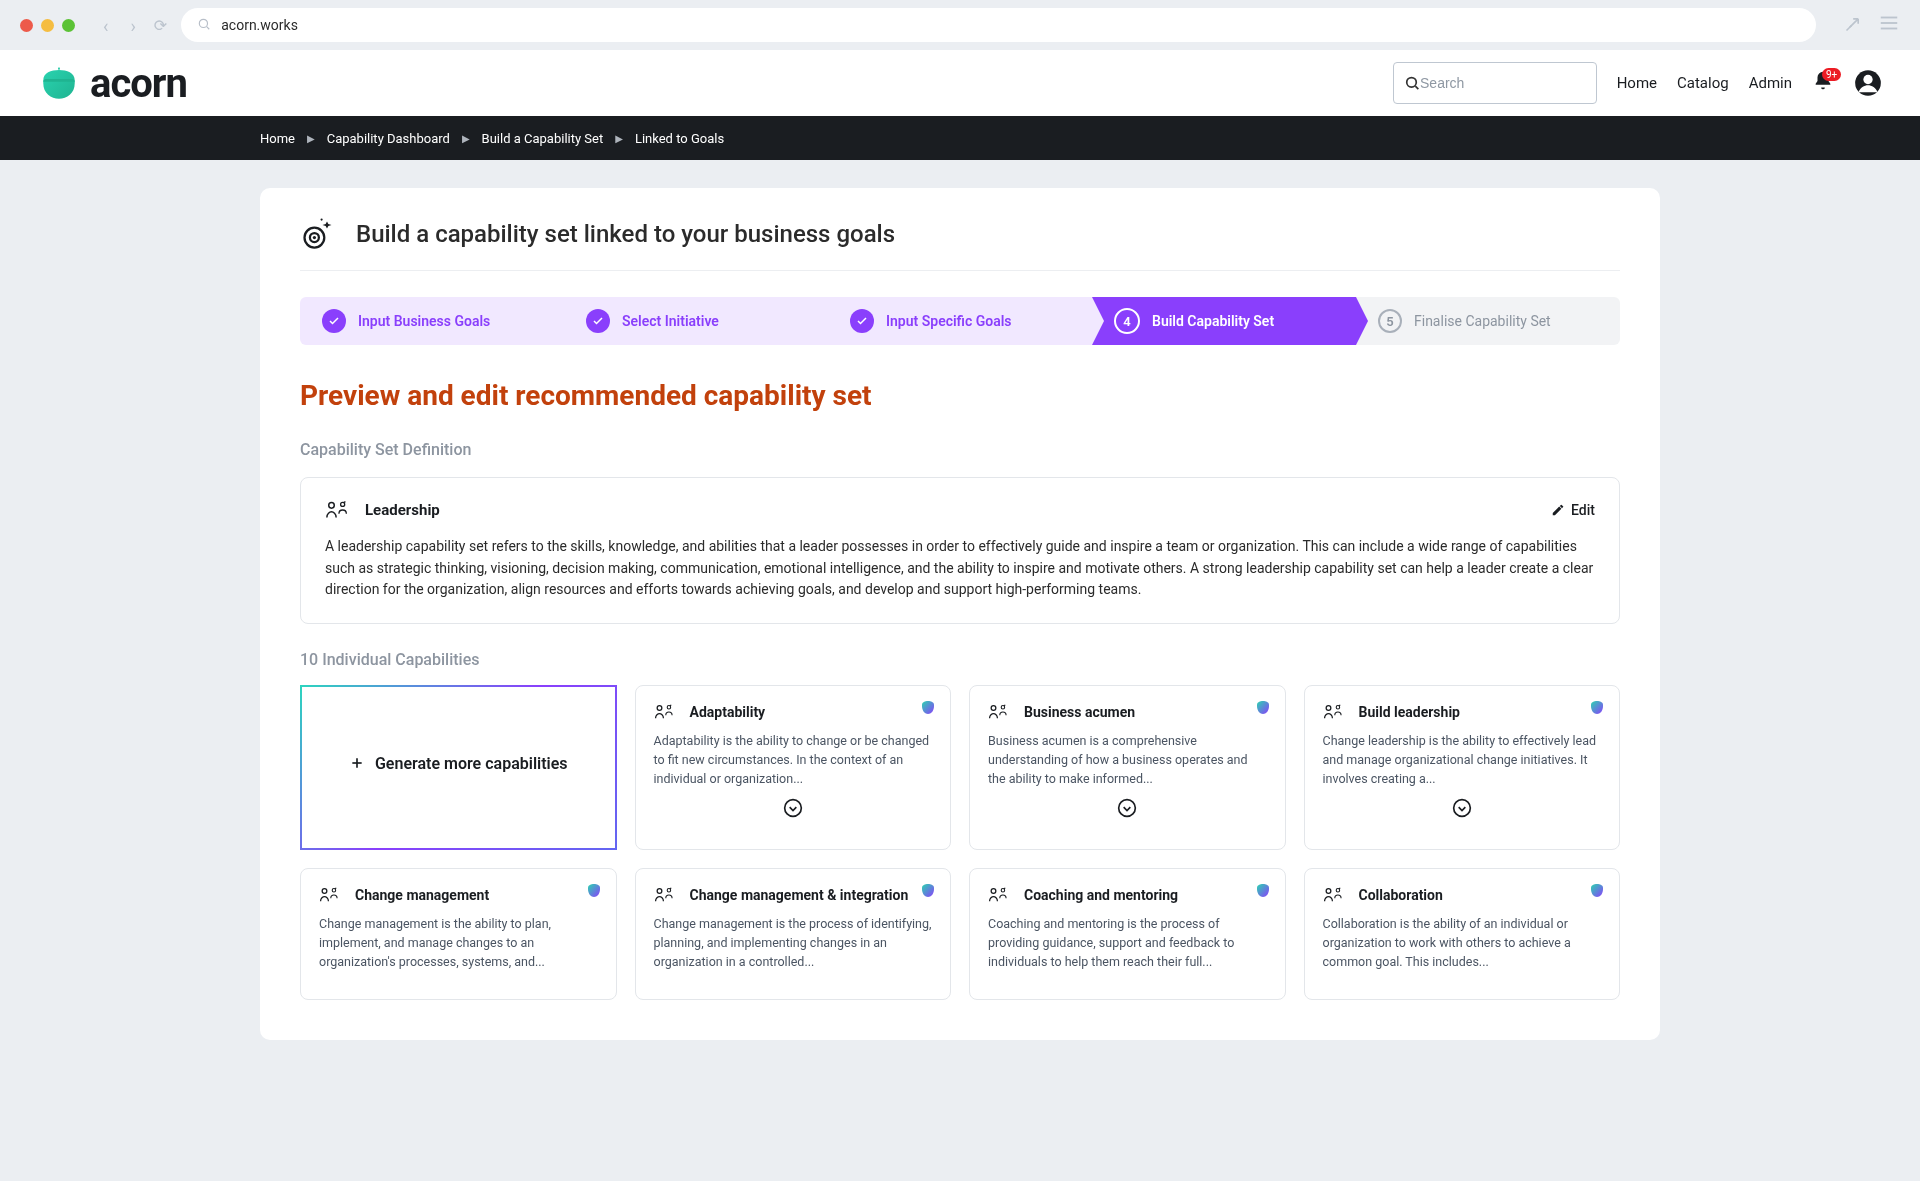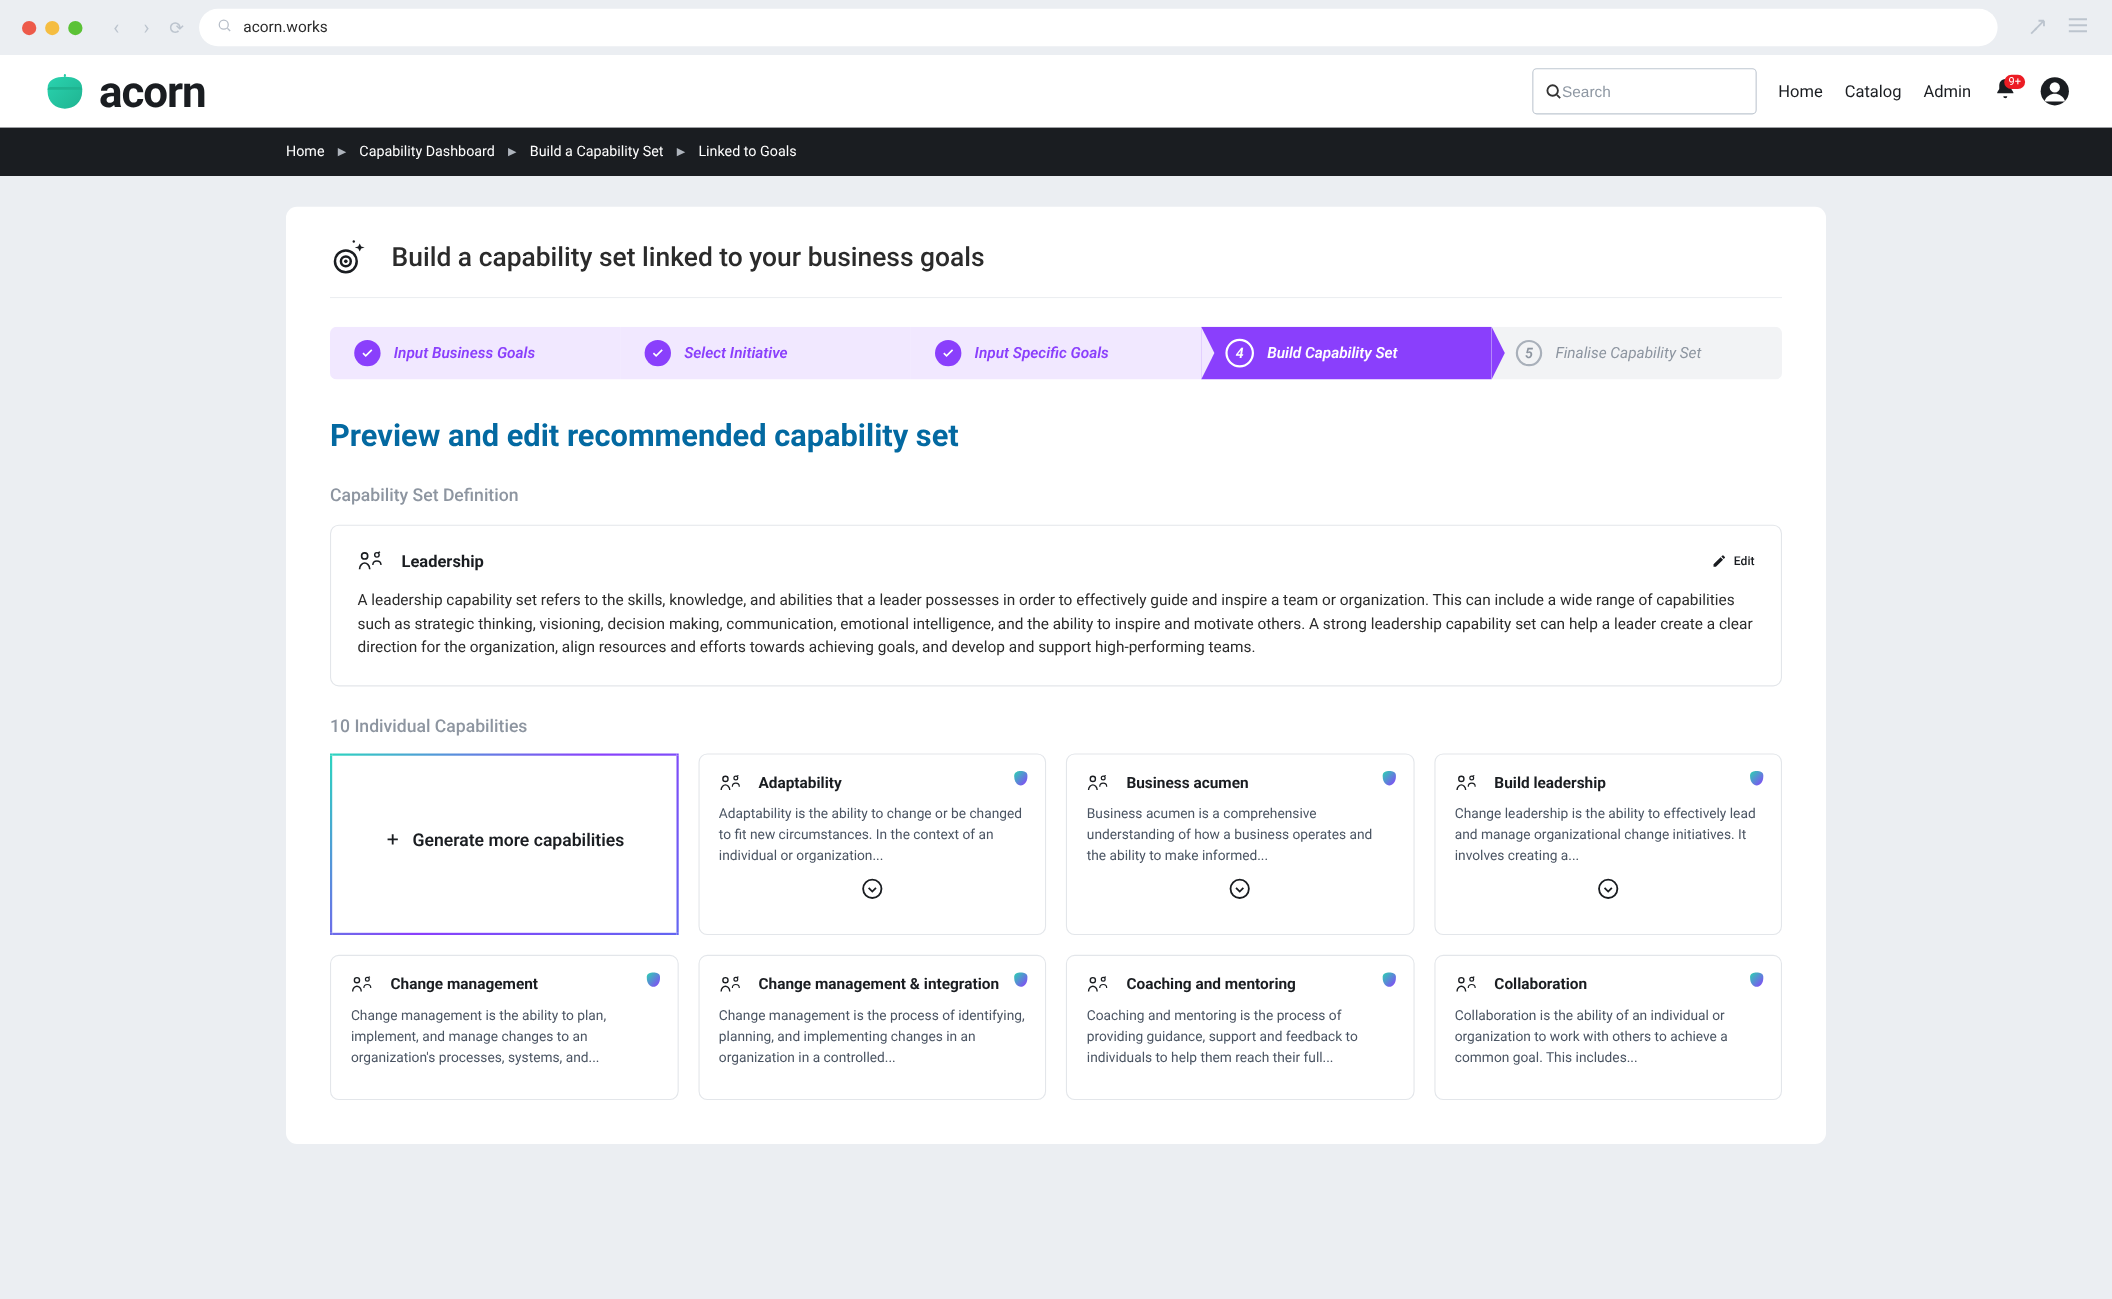--- a/index.html
+++ b/index.html
@@ -112,21 +112,20 @@
     overflow:hidden;
     height:48px;
   }
   .step {
     flex:1;
     display:flex; align-items:center;
     gap:12px;
     padding:0 22px;
     font-size:14px;
     position:relative;
-    font-style:italic;
   }
   .step::after{
     content:"";
     position:absolute;
     right:-12px;
     top:0;
     width:0;height:0;
     border-top:24px solid transparent;
     border-bottom:24px solid transparent;
     z-index:2;
@@ -141,36 +140,36 @@
     width:24px;height:24px;border-radius:50%;
     display:flex;align-items:center;justify-content:center;
     font-size:13px; font-weight:600;
   }
   .step.done .circ { background:#8a3ffc; color:#fff;}
   .step.active .circ { background:transparent; border:2px solid #fff; color:#fff; width:26px;height:26px;}
   .step.upcoming .circ { border:2px solid #a9b0ba; color:#8d95a0;}
   
   .section-title {
     margin-top:34px;
-    font-size:28px; font-weight:700; color:#0369a1;
+    font-size:28px; font-weight:700; color:#c2410c;
   }
   .subsection-title {
     margin-top:28px;
     font-size:16px; color:#8d95a0; font-weight:500;
   }
   .definition-box {
     margin-top:18px;
     border:1px solid #e3e6ea;
     border-radius:8px;
     padding:22px 24px;
   }
   .def-header { display:flex; align-items:center; justify-content:space-between;gap:18px;}
   .def-title-wrap { display:flex; align-items:center; gap:14px; }
   .def-title { font-size:15px; font-weight:700; color:#1a1d21;}
-  .edit-btn { display:flex; align-items:center; gap:6px; font-size:11px; color:#1a1d21; font-weight:500; cursor:pointer;}
+  .edit-btn { display:flex; align-items:center; gap:6px; font-size:14px; color:#1a1d21; font-weight:500; cursor:pointer;}
   .def-body { margin-top:16px; font-size:14px; line-height:1.55; color:#2b2b2b;}
   .count-label { margin-top:26px; font-size:16px; color:#8d95a0; font-weight:500;}
   
   .cap-grid {
     margin-top:16px;
     display:grid;
     grid-template-columns: repeat(4, 1fr);
     gap:18px;
   }
   .cap-card {

